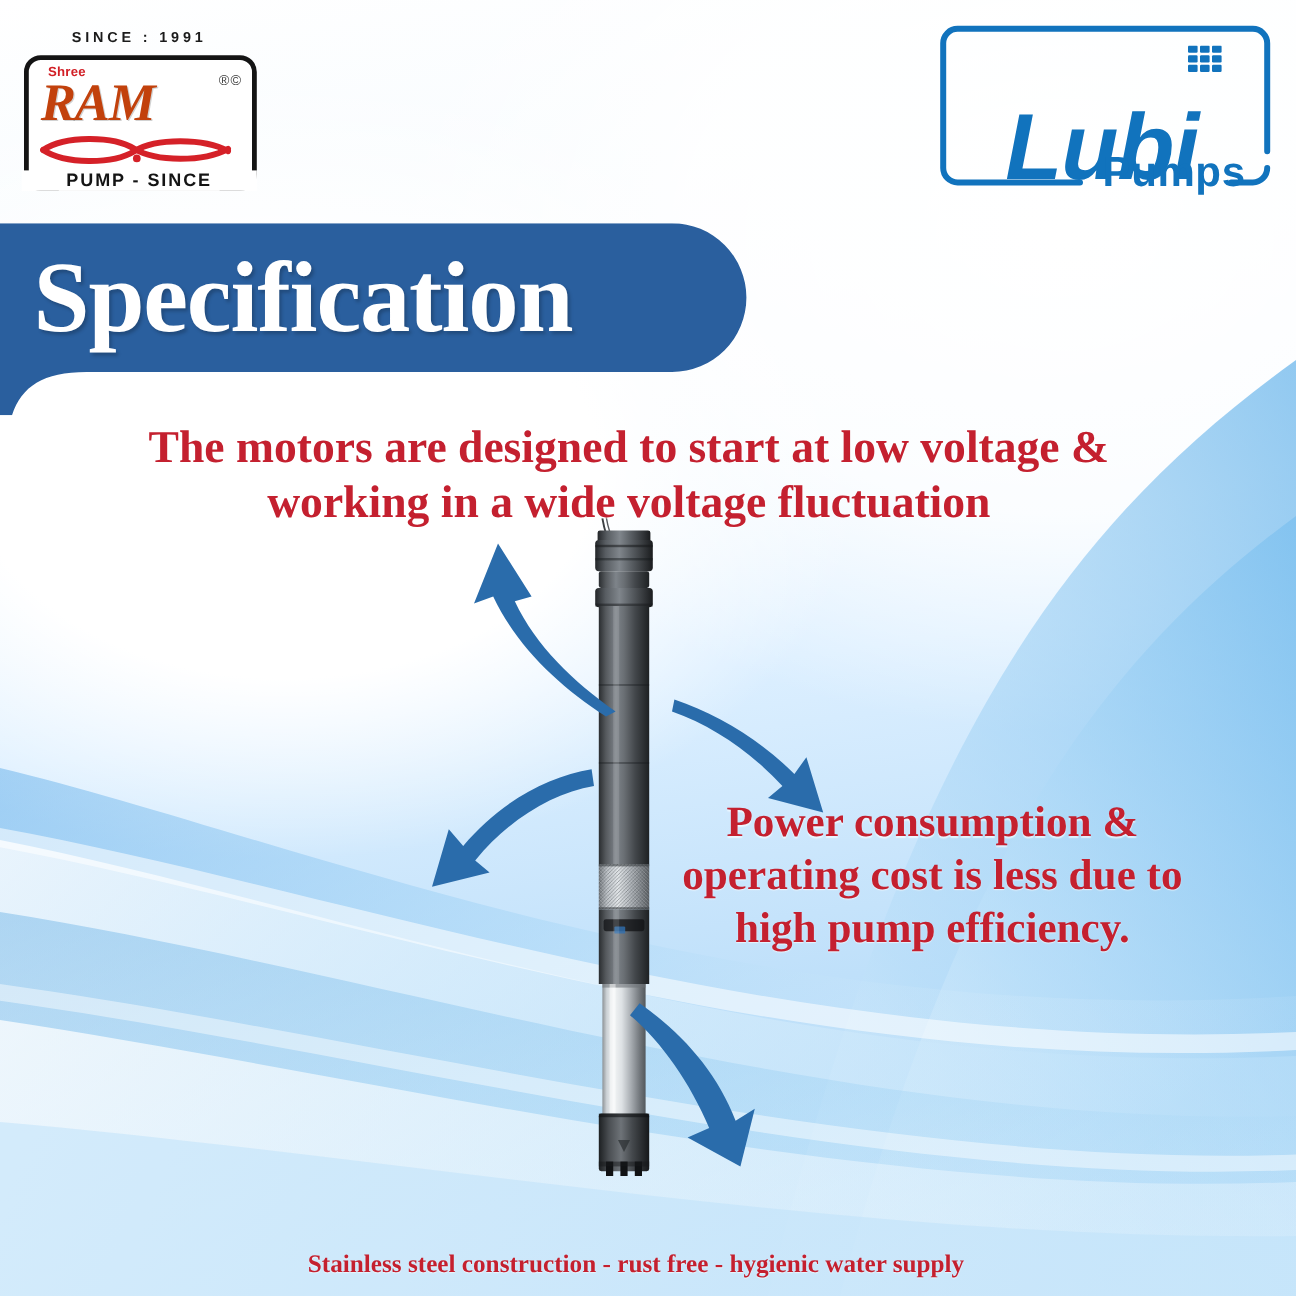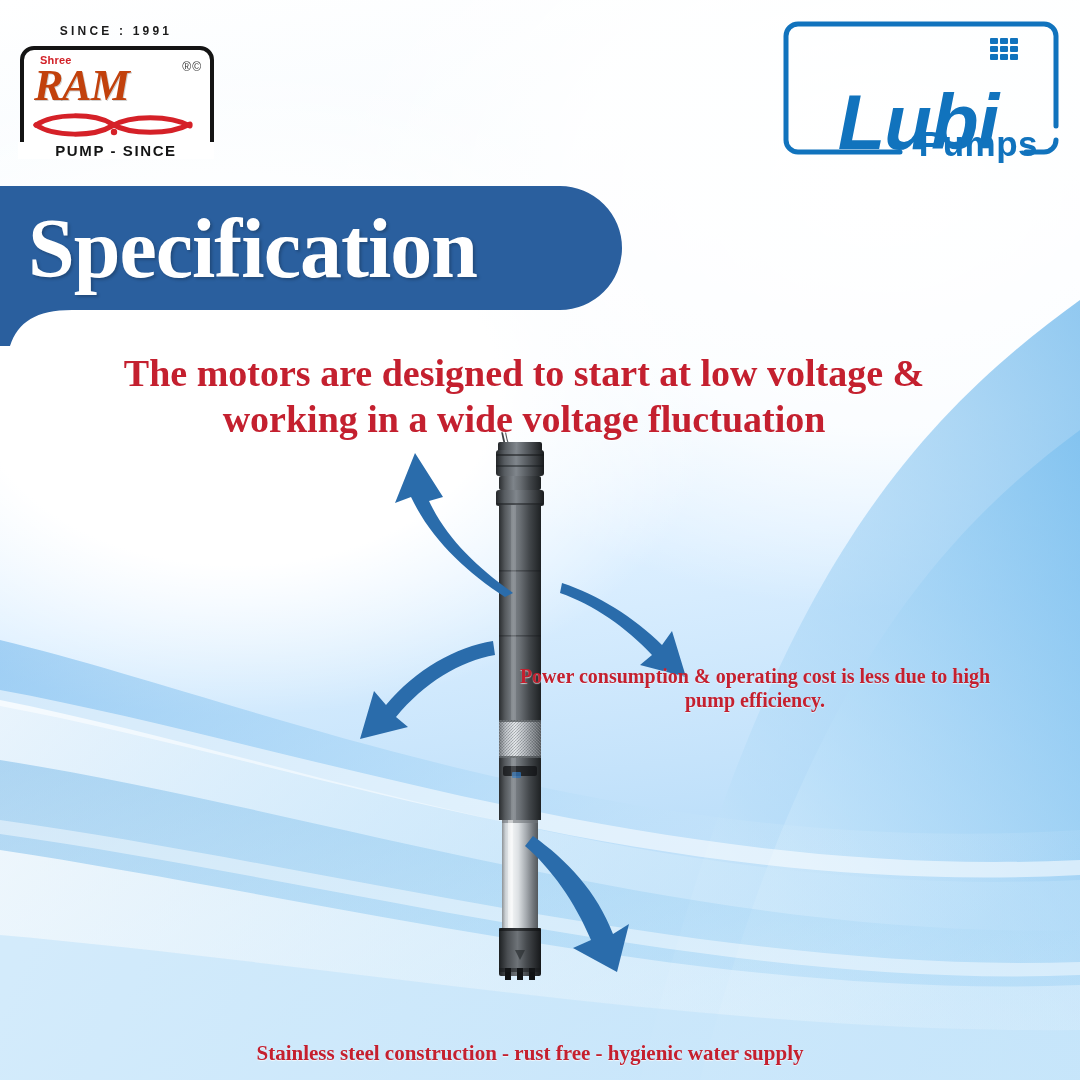--- a/index.html
+++ b/index.html
@@ -107,21 +107,21 @@
   
   .caption{
     position:absolute;
     font-family:"Liberation Serif",serif;
     font-weight:bold;color:#c4202f;
     text-align:center;line-height:1.22;
     text-shadow:0 1px 1px rgba(255,255,255,.65);
   }
   #cap-top{left:104px;top:350px;width:840px;font-size:38px;}
   #cap-left{left:78px;top:712px;width:424px;font-size:27px;}
-  #cap-right{left:508px;top:664px;width:494px;font-size:20px;}
+  #cap-right{left:530px;top:664px;width:494px;font-size:36px;}
   #cap-bottom{left:200px;top:1041px;width:660px;font-size:21px;}
 </style>
 </head>
 <body>
 
 <div id="poster">
 
   <div class="bg-layer bg-base"></div>
   <svg class="bg-svg" viewBox="0 0 1080 1080" preserveAspectRatio="none">
     <defs>

